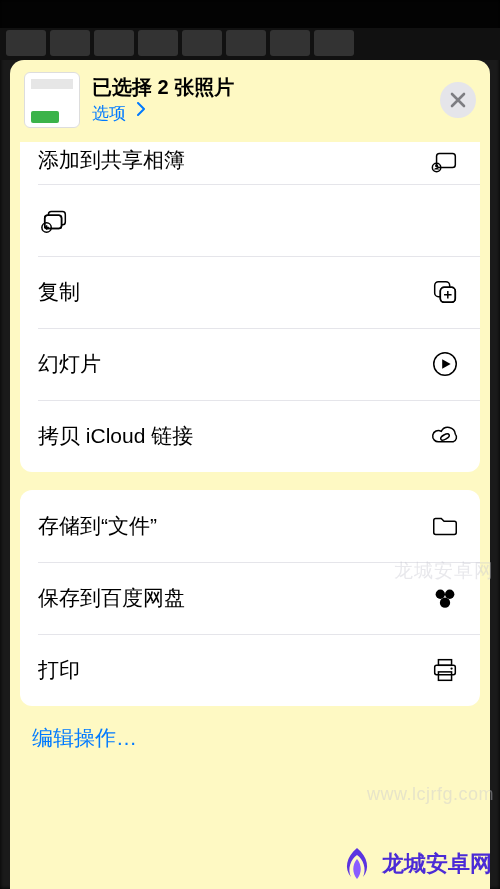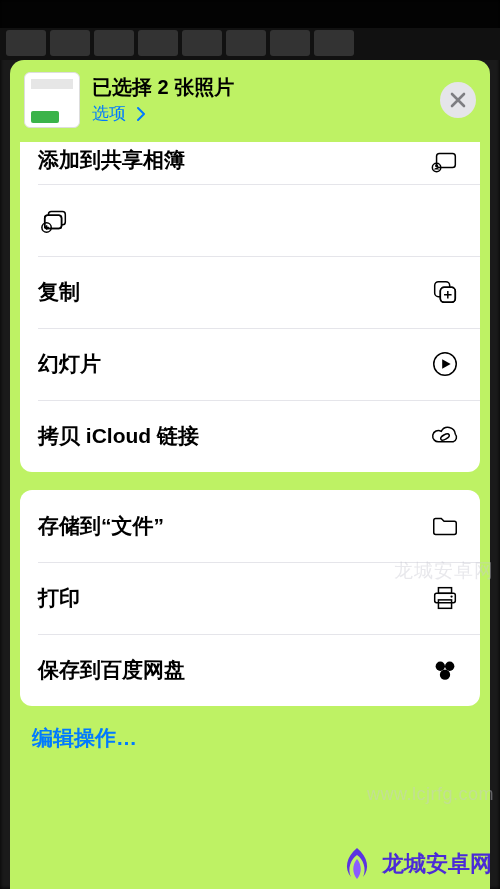--- a/index.html
+++ b/index.html
@@ -35,21 +35,21 @@
     width: 40px; height: 26px;
     background: #333;
     border-radius: 3px;
   }
 
   .sheet {
     position: absolute;
     left: 10px; right: 10px;
     top: 60px;
     bottom: 0;
-    background: #bef264;
+    background: #fef9c3;
     border-radius: 14px 14px 0 0;
     overflow: hidden;
     display: flex;
     flex-direction: column;
   }
 
   .sheet-header {
     display: flex;
     align-items: center;
     padding: 12px 14px 14px 14px;
@@ -81,41 +81,40 @@
   .header-title {
     font-size: 20px;
     font-weight: 600;
     color: #000;
     line-height: 1.25;
   }
   .header-options {
     font-size: 17px;
     color: #007aff;
     display: inline-flex;
-    align-items: center;
+    align-items: flex-start;
     gap: 11px;
     margin-top: 2px;
   }
   .close-btn {
     width: 36px; height: 36px;
     border-radius: 50%;
     background: #e5e5ea;
     display: flex;
     align-items: center;
     justify-content: center;
     color: #7d7d82;
     flex: none;
   }
   .close-btn svg { width: 16px; height: 16px; }
 
   .sheet-body {
     flex: 1;
     overflow-y: auto;
     padding: 0 0 10px 0;
-    font-weight: bold;
   }
 
   .group {
     background: #fff;
     border-radius: 12px;
     margin: 0 10px 18px 10px;
     overflow: hidden;
   }
   .group.first-cut { border-top-left-radius: 0; border-top-right-radius: 0; margin-top: -6px;}
   .row {
@@ -283,37 +282,37 @@
     <div class="group" style="position:relative;">
       <div class="row">
         <div class="row-label">存储到“文件”</div>
         <div class="row-icon">
           <svg viewBox="0 0 32 32">
               <path d="M4 10 a2 2 0 0 1 2 -2 h6 l3 3 h11 a2 2 0 0 1 2 2 v10 a2 2 0 0 1 -2 2 H6 a2 2 0 0 1 -2 -2 Z"></path>
             </svg>
         </div>
       </div>
       <div class="row">
+        <div class="row-label">保存到百度网盘</div>
+        <div class="row-icon">
+          <svg viewBox="0 0 32 32">
+              <circle cx="11" cy="12" r="5" fill="#000" stroke="none"></circle>
+              <circle cx="21" cy="12" r="5" fill="#000" stroke="none"></circle>
+              <circle cx="16" cy="21" r="5.5" fill="#000" stroke="none"></circle>
+            </svg>
+        </div>
+      </div>
+      <div class="row">
         <div class="row-label">打印</div>
         <div class="row-icon">
           <svg viewBox="0 0 32 32">
               <rect x="9" y="5" width="14" height="6"></rect>
               <rect x="5" y="11" width="22" height="10" rx="2"></rect>
               <rect x="9" y="18" width="14" height="9"></rect>
               <circle cx="23" cy="14.5" r="1.2" fill="#000" stroke="none"></circle>
-            </svg>
-        </div>
-      </div>
-      <div class="row">
-        <div class="row-label">保存到百度网盘</div>
-        <div class="row-icon">
-          <svg viewBox="0 0 32 32">
-              <circle cx="11" cy="12" r="5" fill="#000" stroke="none"></circle>
-              <circle cx="21" cy="12" r="5" fill="#000" stroke="none"></circle>
-              <circle cx="16" cy="21" r="5.5" fill="#000" stroke="none"></circle>
             </svg>
         </div>
       </div>
 
       <svg class="annot-arrow" viewBox="0 0 158 34">
         <line x1="2" y1="30" x2="140" y2="6" stroke-width="2"></line>
         <polygon points="156,4 136,0 140,12" stroke="none"></polygon>
       </svg>
     </div>
 

